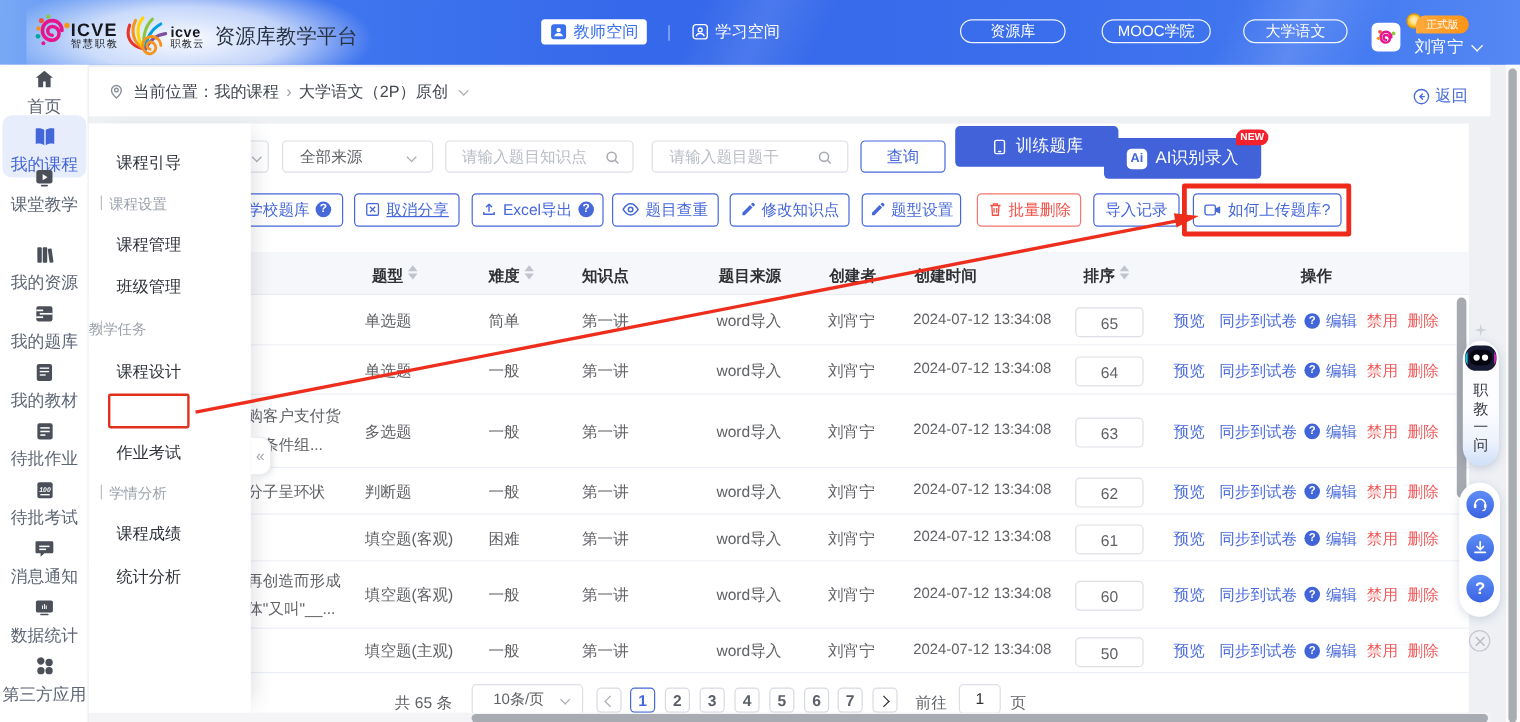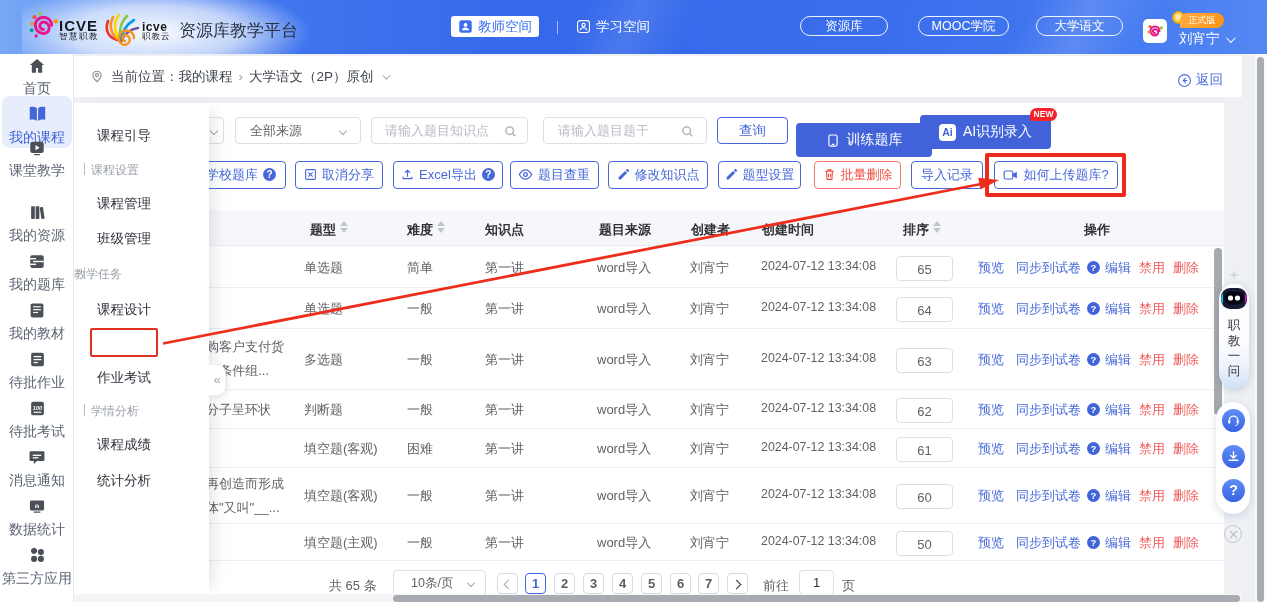--- a/index.html
+++ b/index.html
@@ -280,29 +280,29 @@
         </svg>
       </div>
   <div class="ctrl" style="left:543px;top:117px;width:164px;">
         <span class="ph" style="margin-left:14px;">请输入题目题干</span>
         <svg style="position:absolute;right:12px;top:7px;" width="13" height="13" viewBox="0 0 24 24" fill="none" stroke="#a8abb2" stroke-width="2.4">
           <circle cx="10.5" cy="10.5" r="7"></circle>
           <path d="m15.8 15.8 5 5"></path>
         </svg>
       </div>
   <div class="btn-outline" style="left:717px;top:117px;width:71px;height:27px;font-size:13.5px;">查询</div>
-  <div class="btn-solid" style="left:796px;top:123px;width:136px;"><svg width="14" height="15" viewBox="0 0 24 24" fill="none" stroke="#fff" stroke-width="2">
+  <div class="btn-solid" style="left:796px;top:105px;width:136px;"><svg width="14" height="15" viewBox="0 0 24 24" fill="none" stroke="#fff" stroke-width="2">
           <rect x="5" y="2.5" width="14" height="19" rx="2.5"></rect>
           <path d="M10.5 18.5h3" stroke-linecap="round"></path>
         </svg>训练题库</div>
   <div class="btn-solid" style="left:920px;top:115px;width:131px;"><span style="display:inline-block;width:17px;height:17px;background:#fff;border-radius:4px;color:#3f63d8;font-size:10.5px;font-weight:bold;line-height:17px;text-align:center;">Ai</span>AI识别录入</div>
   <div class="abs" style="left:1030px;top:107.5px;width:27px;height:13px;background:#f5222d;border-radius:6.5px 6.5px 6.5px 1px;color:#fff;font-size:8.5px;font-weight:bold;line-height:13px;text-align:center;z-index:5;">NEW</div>
 
   <div class="btn-outline" style="left:196px;top:160.5px;width:90px;">学校题库<span class="qm">?</span></div>
-  <div class="btn-outline" style="left:295px;top:160.5px;width:88px;"><svg width="13" height="13" viewBox="0 0 24 24" fill="none" stroke="#4668da" stroke-width="2">
+  <div class="btn-outline" style="left:295px;top:160.5px;width:88px;text-decoration:underline;"><svg width="13" height="13" viewBox="0 0 24 24" fill="none" stroke="#4668da" stroke-width="2">
           <rect x="3" y="3" width="18" height="18" rx="2"></rect>
           <path d="m8 8 8 8M16 8l-8 8"></path>
         </svg>取消分享</div>
   <div class="btn-outline" style="left:393px;top:160.5px;width:110px;"><svg width="13" height="13" viewBox="0 0 24 24" fill="none" stroke="#4668da" stroke-width="2.2">
           <path d="M12 15V4m0 0L8 8m4-4 4 4" stroke-linecap="round"></path>
           <path d="M4 16v3.5h16V16"></path>
         </svg>Excel导出<span class="qm">?</span></div>
   <div class="btn-outline" style="left:509.5px;top:160.5px;width:89px;"><svg width="15" height="13" viewBox="0 0 24 20" fill="none" stroke="#4668da" stroke-width="2">
           <path d="M2 10c3.5-5.5 6.5-7.5 10-7.5S18.5 4.5 22 10c-3.5 5.5-6.5 7.5-10 7.5S5.5 15.5 2 10z"></path>
           <circle cx="12" cy="10" r="3"></circle>

